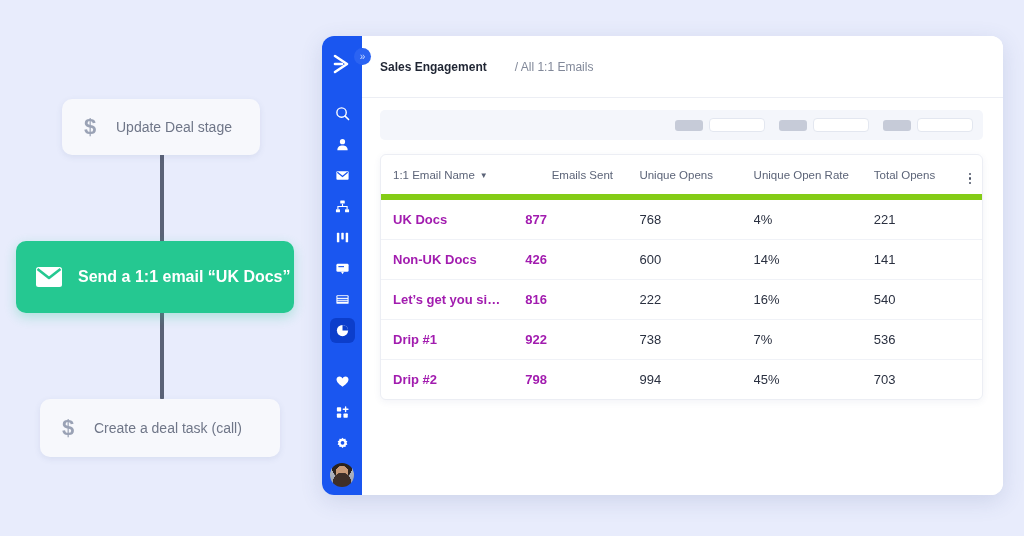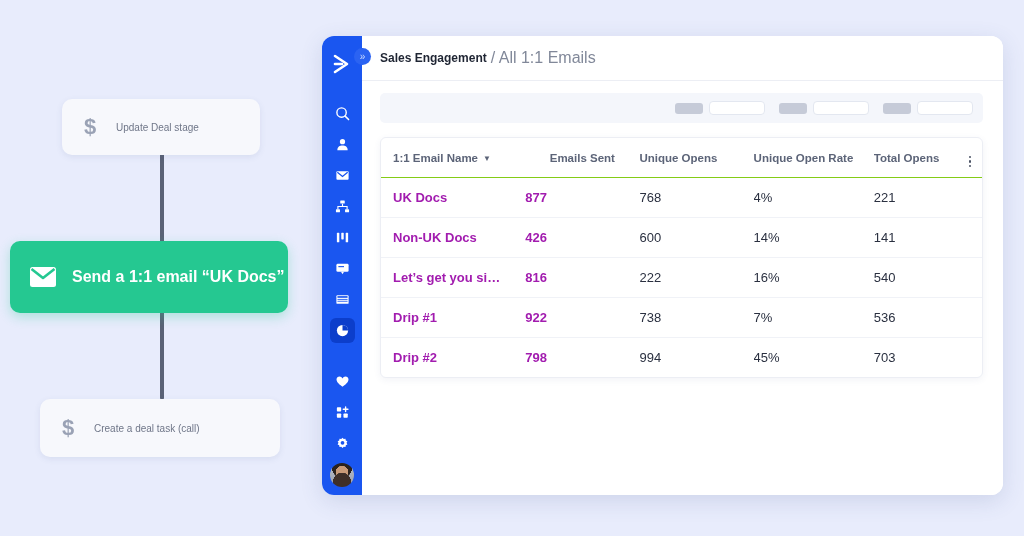--- a/index.html
+++ b/index.html
@@ -43,30 +43,30 @@
     padding: 0 22px;
   }
   .node-plain .node-icon {
     font-size: 22px;
     font-weight: bold;
     color: #9aa2b5;
     width: 32px;
     flex: none;
   }
   .node-plain .node-label {
-    font-size: 10px;
+    font-size: 14px;
     color: #6f7688;
     white-space: nowrap;
   }
 
   .node-a { left: 62px; top: 99px; width: 198px; height: 56px; }
   .node-c { left: 40px; top: 399px; width: 240px; height: 58px; }
 
   .node-active {
-    left: 10px; top: 241px;
+    left: 16px; top: 241px;
     width: 278px; height: 72px;
     background: #25c891;
     box-shadow: 0 4px 12px rgba(37,200,145,0.30);
     padding: 0 20px;
   }
   .node-active .mail-icon {
     width: 26px; height: 20px;
     flex: none;
     margin-right: 16px;
   }
@@ -161,34 +161,35 @@
   
   .main {
     flex: 1;
     display: flex;
     flex-direction: column;
     min-width: 0;
     background: #ffffff;
   }
 
   .topbar {
-    height: 45px;
+    height: 62px;
     flex: none;
     display: flex;
     align-items: center;
     padding: 0 0 0 18px;
     border-bottom: 1px solid #eceef4;
+    gap: 24px;
   }
   .crumb-strong {
     font-size: 12px;
     font-weight: bold;
     color: #1f2533;
   }
   .crumb-rest {
-    font-size: 16px;
+    font-size: 12px;
     color: #818899;
     margin-left: 4px;
   }
 
   .content {
     flex: 1;
     padding: 12px 20px 0 18px;
     min-height: 0;
   }
 
@@ -222,25 +223,25 @@
     background: #ffffff;
     border: 1px solid #eceef4;
     border-radius: 6px;
     box-shadow: 0 2px 7px rgba(70,85,140,0.07);
     overflow: hidden;
   }
   table { width: 100%; border-collapse: collapse; table-layout: fixed; }
 
   thead th {
     font-size: 11.5px;
-    font-weight: bold;
+    font-weight: normal;
     color: #5c6478;
     text-align: left;
     padding: 10px 0 10px 0;
-    border-bottom: 1px solid #84cc16;
+    border-bottom: 6px solid #84cc16;
     white-space: nowrap;
     overflow: hidden;
   }
   thead th.c0 { padding-left: 12px; width: 24%; }
   thead th.c1 { width: 19%; text-align: center; }
   thead th.c2 { width: 19%; }
   thead th.c3 { width: 20%; }
   thead th.c4 { width: 14%; }
   thead th.c5 { width: 4%; text-align: center; }
 

